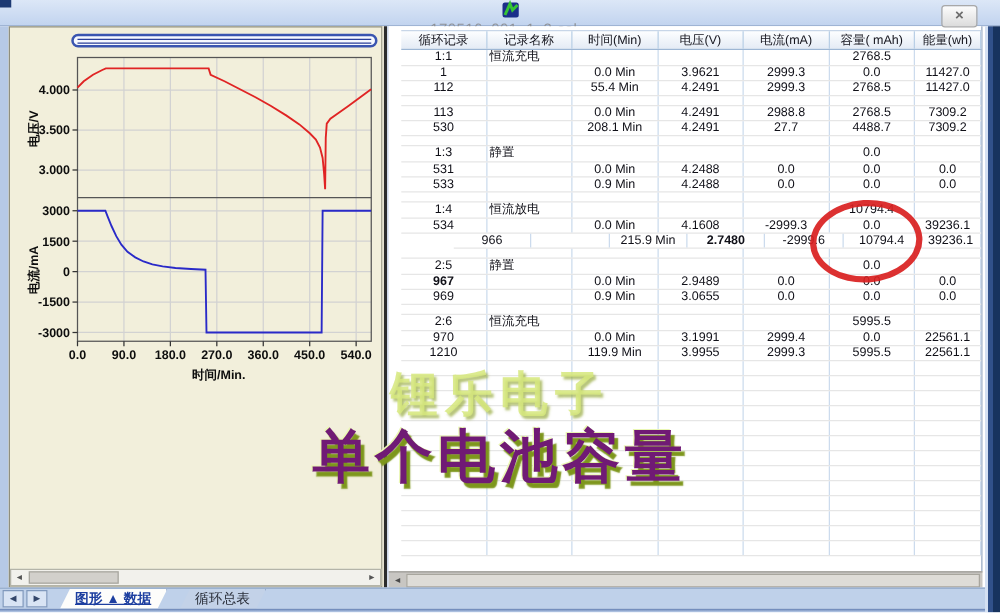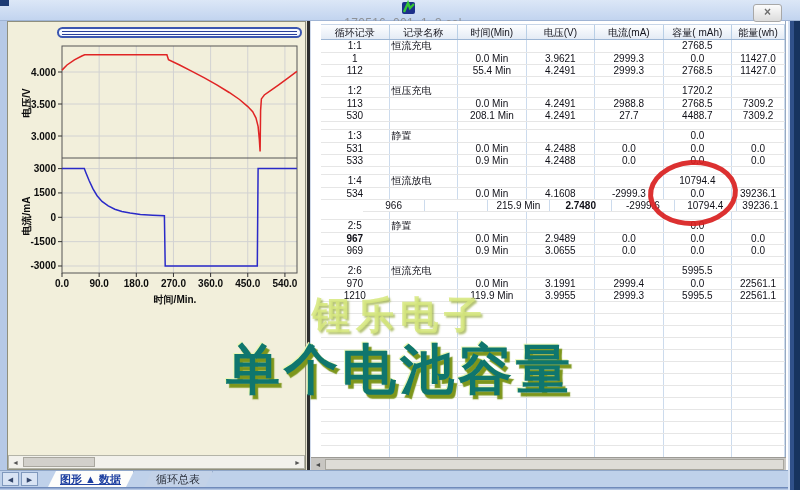--- a/index.html
+++ b/index.html
@@ -69,21 +69,21 @@
   
   #chartsvg { position:absolute; left:0; top:0; pointer-events:none; z-index:5; }
   .ellipse { position:absolute; left:648px; top:160px; width:90px; height:66px;
     border:5px solid #d92020; border-radius:50%; transform:rotate(-4deg); opacity:.92; z-index:40; }
   .watermark { position:absolute; left:175px; top:290px; width:450px; text-align:center; z-index:50;
     pointer-events:none; font-weight:bold; }
   .wm1 { font-size:38px; letter-spacing:6px; color:rgba(214,232,124,.85);
     text-shadow:2px 2px 2px rgba(150,170,60,.7); }
   .wm2 { font-size:56px; line-height:.98; letter-spacing:1px; color:#bedc30;
     text-shadow:3px 4px 1px #7d961c,-1px -1px 0 #eaf7b4; }
-  .wm3 { font-size:54px; line-height:1.05; letter-spacing:4px; color:#0f766e;
+  .wm3 { font-size:46px; line-height:1.05; letter-spacing:4px; color:#701a75;
     text-shadow:3px 4px 1px #7d961c,-1px -1px 0 #eaf7b4; }
 </style>
 </head>
 <body>
 
 <div class="win">
 
   <div class="titlebar">
     <div class="corner-frag"></div>
     <span class="app-ico">
@@ -146,29 +146,20 @@
           <div class="td" style="width: 54px; line-height: 11px;">11427.0</div>
         </div>
         <div class="tr" style="height: 8px;">
           <div class="td" style="width: 70px; line-height: 11px;"></div>
           <div class="td name" style="width: 70px; line-height: 11px;"></div>
           <div class="td" style="width: 70px; line-height: 11px;"></div>
           <div class="td" style="width: 70px; line-height: 11px;"></div>
           <div class="td" style="width: 70px; line-height: 11px;"></div>
           <div class="td" style="width: 70px; line-height: 11px;"></div>
           <div class="td" style="width: 54px; line-height: 11px;"></div>
-        </div>
-        <div class="tr" style="height: 13px;">
-          <div class="td" style="width: 70px; line-height: 12px;">1:2</div>
-          <div class="td name" style="width: 70px; line-height: 12px;">恒压充电</div>
-          <div class="td" style="width: 70px; line-height: 12px;"></div>
-          <div class="td" style="width: 70px; line-height: 12px;"></div>
-          <div class="td" style="width: 70px; line-height: 12px;"></div>
-          <div class="td" style="width: 70px; line-height: 12px;">1720.2</div>
-          <div class="td" style="width: 54px; line-height: 12px;"></div>
         </div>
         <div class="tr" style="height: 12px;">
           <div class="td" style="width: 70px; line-height: 11px;">113</div>
           <div class="td name" style="width: 70px; line-height: 11px;"></div>
           <div class="td" style="width: 70px; line-height: 11px;">0.0 Min</div>
           <div class="td" style="width: 70px; line-height: 11px;">4.2491</div>
           <div class="td" style="width: 70px; line-height: 11px;">2988.8</div>
           <div class="td" style="width: 70px; line-height: 11px;">2768.5</div>
           <div class="td" style="width: 54px; line-height: 11px;">7309.2</div>
         </div>

